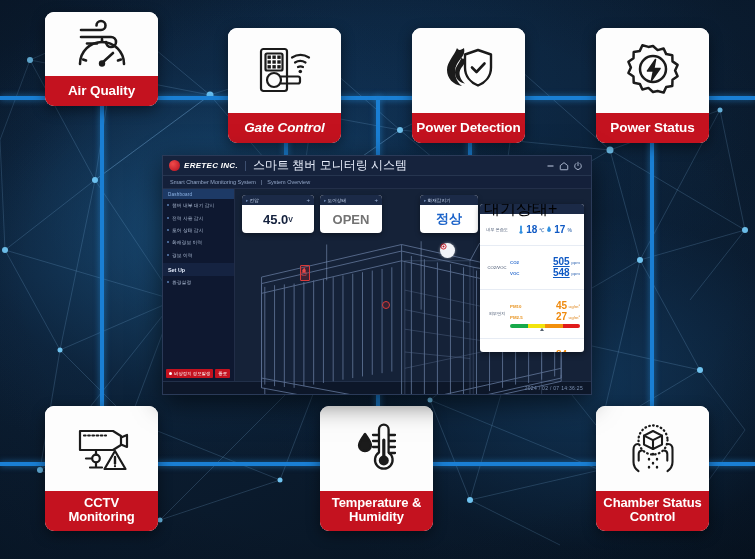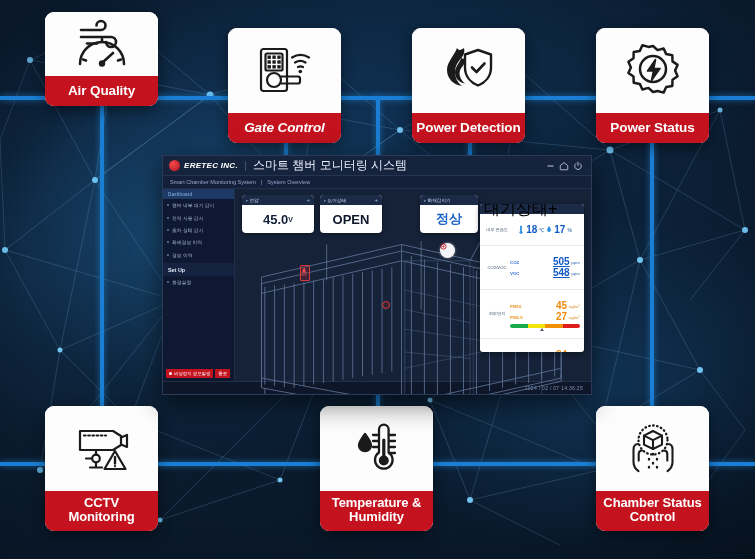--- a/index.html
+++ b/index.html
@@ -143,21 +143,21 @@
   .sc-head .sc-title { color: #c9d8f2; font-size: 4.6px; white-space: nowrap; }
   .sc-head .sc-title::before { content: "▸ "; color:#6d88b5; }
   .sc-head .sc-plus { margin-left: auto; color: #9fb4d8; font-size: 6px; line-height: 1; }
   .stat-card .sc-body {
     flex: 1 1 auto; display: flex; align-items: center; justify-content: center;
     padding: 5px 4px;
   }
   .sc-val { font-weight: bold; font-size: 13px; }
   .sc-unit { font-size: 7px; font-weight: bold; }
   .val-dark { color: #14213d; }
-  .val-red { color: #0f172a; }
+  .val-red { color: #737373; }
   .val-blue { color: #1b63c9; }
 
   #sc-volt { width: 72px; }
   #sc-gate { width: 62px; }
   #sc-fire { width: 58px; margin-left: 32px; }
 
   
   #sc-air {
     width: 104px; position: absolute; right: 7px; top: 48px;
     height: 148px; background: #fff; border-radius: 3px; overflow: hidden;

